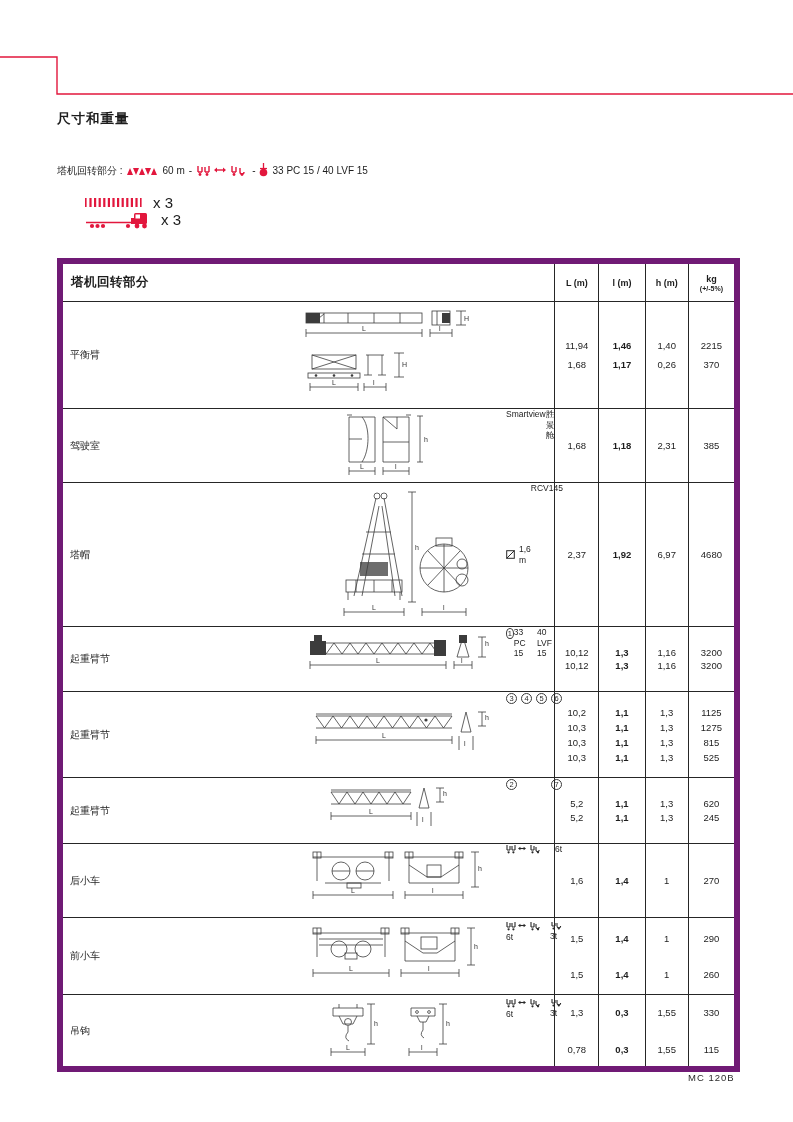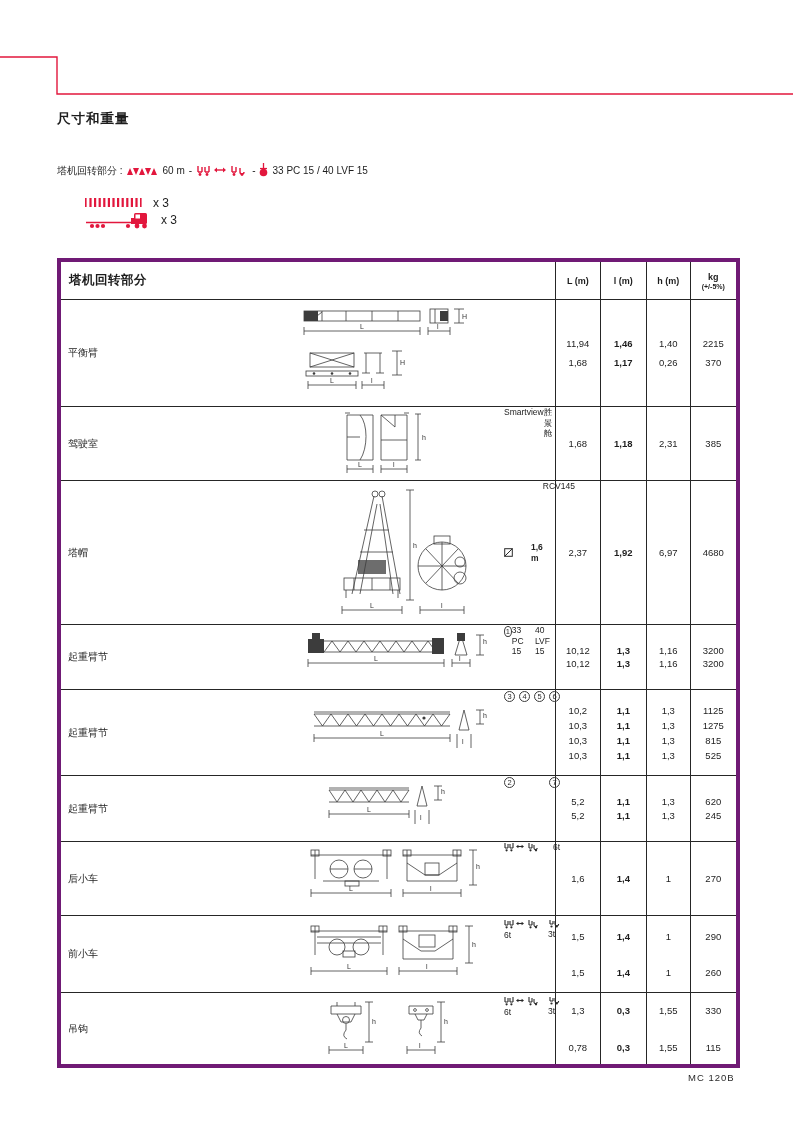--- a/index.html
+++ b/index.html
@@ -3,25 +3,25 @@
 <meta charset="utf-8">
 <style>
   html,body{margin:0;padding:0;background:#e9e9e9;}
   .page{position:relative;width:793px;height:1122px;background:#ffffff;margin:0 auto;
         font-family:"Liberation Sans","DejaVu Sans",sans-serif;color:#1d1d1d;overflow:hidden;padding-left:29px;}
   svg{display:block;}
   .red-step{position:absolute;left:0;top:0;width:793px;height:100px;}
   .page-title{position:absolute;left:57px;top:110px;font-size:13.5px;font-weight:bold;letter-spacing:1px;}
   .intro-line{position:absolute;left:57px;top:163px;display:flex;align-items:center;gap:4px;font-size:10px;}
   .intro-line .red{color:#e2173d;}
-  .transport{position:absolute;left:85px;top:194px;font-size:12px;}
+  .transport{position:absolute;left:85px;top:194px;font-size:15px;}
   .transport .t-row{display:flex;align-items:center;gap:10px;height:17px;}
   .footer{position:absolute;left:688px;top:1072px;font-size:9.5px;letter-spacing:1px;color:#2a2a2a;}
 
-  .table{position:absolute;left:57px;top:258px;width:683px;border:4px solid #701a75;background:#fff;box-sizing:border-box;}
+  .table{position:absolute;left:57px;top:258px;width:683px;border:6px solid #701a75;background:#fff;box-sizing:border-box;}
   .tr{display:flex;border-bottom:1px solid #262626;box-sizing:border-box;position:relative;}
   .tr:last-child{border-bottom:none;}
   .td{border-right:1px solid #262626;box-sizing:border-box;}
   .td:last-child{border-right:none;}
   .main{width:501px;position:relative;}
   .cL{width:45px;}.cl{width:47px;font-weight:bold;}.ch{width:44px;}.ckg{width:46px;}
   .vals{display:flex;flex-direction:column;align-items:center;justify-content:center;font-size:9.5px;}
   .vals span{line-height:11px;}
   .head{height:38px;}
   .head .main{display:flex;align-items:center;padding-left:8px;font-size:12.5px;font-weight:bold;letter-spacing:.5px;}
@@ -310,21 +310,21 @@
               <circle cx="138" cy="92" r="6"></circle>
                 <circle cx="138" cy="76" r="5"></circle>
               <line x1="98" y1="120" x2="98" y2="128"></line>
                 <line x1="142" y1="120" x2="142" y2="128"></line>
                 <line x1="98" y1="124" x2="142" y2="124"></line>
             </g>
             <text x="119" y="122" class="dtext">l</text>
           </svg>
         </div>
         <div class="annot">
-          <span style="display:flex;align-items:center;gap:18px;font-weight:bold;">
+          <span style="display:flex;align-items:center;gap:4px;">
             <span>
               <svg width="9" height="9" viewBox="0 0 9 9">
                 <rect x="0.7" y="0.7" width="7.6" height="7.6" fill="none" stroke="#2a2a2a" stroke-width="1"></rect>
                 <line x1="0.7" y1="8.3" x2="8.3" y2="0.7" stroke="#2a2a2a" stroke-width="1"></line>
               </svg>
             </span>
             <span>1,6 m</span>
           </span>
           <span>RCV145</span>
         </div>

